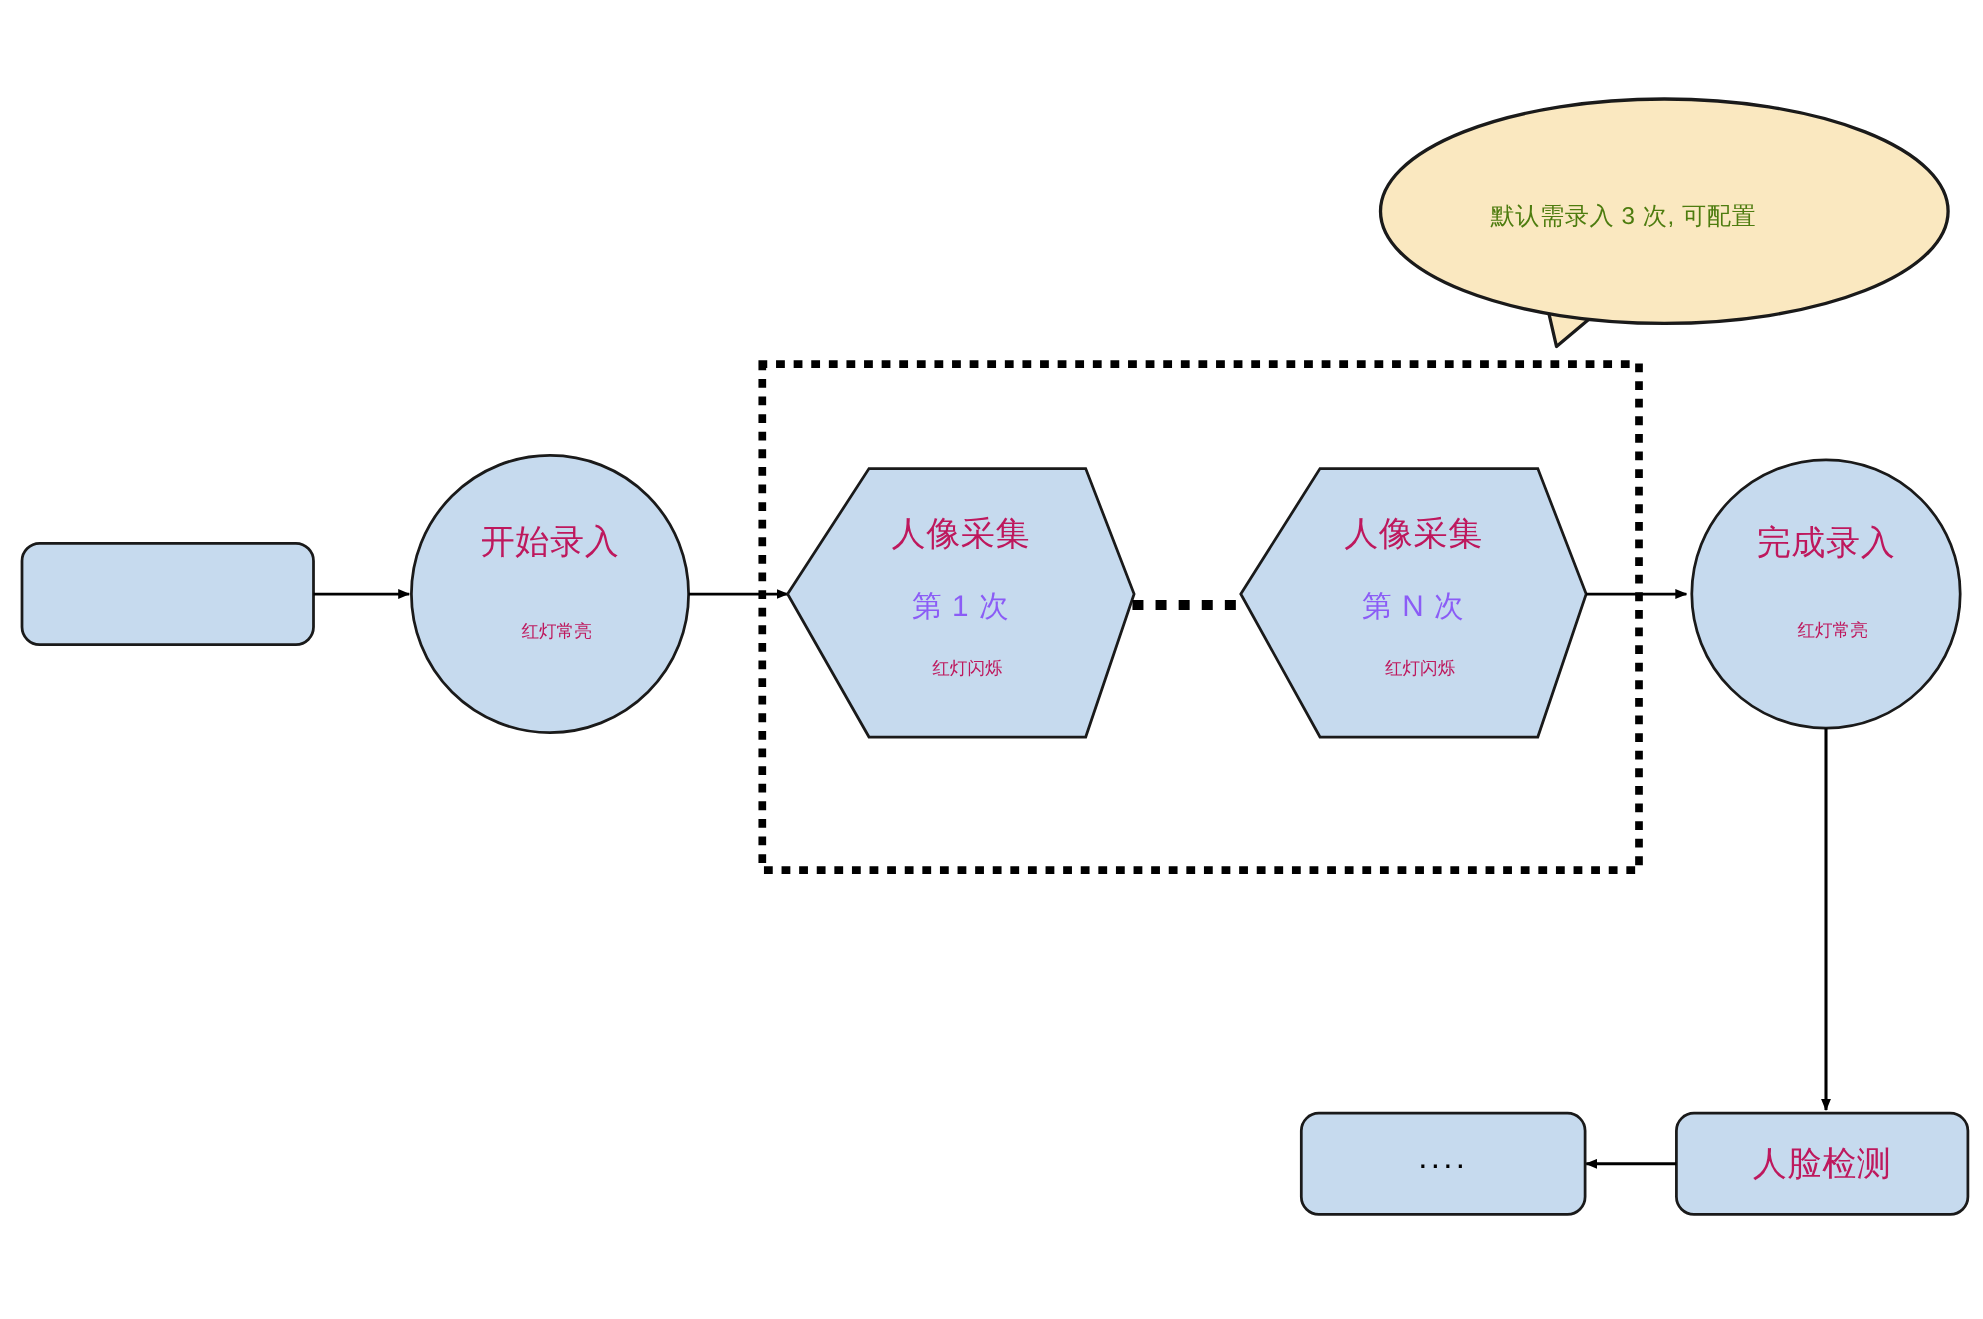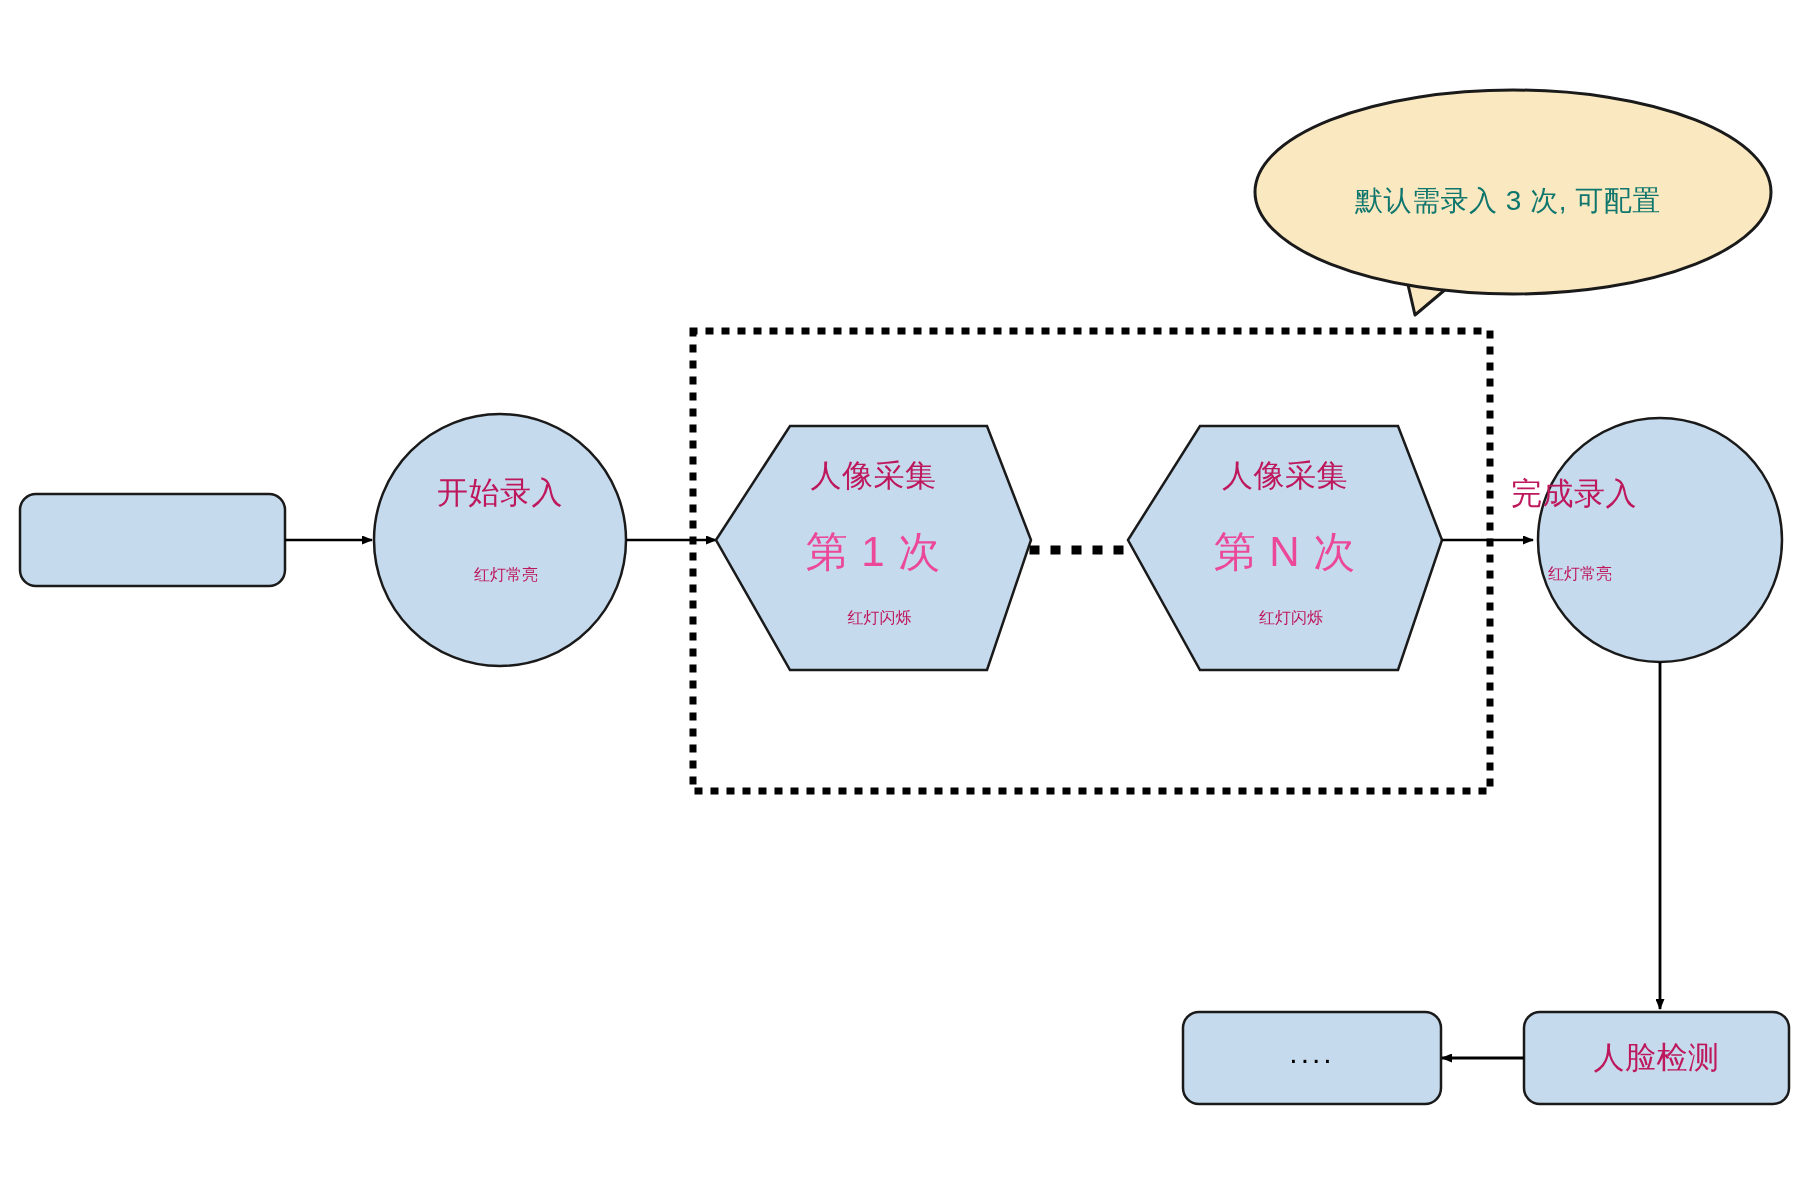--- a/index.html
+++ b/index.html
@@ -35,45 +35,45 @@
     color: #000000;
   }
   .lbl-main {
     font-size: 31px;
     line-height: 1.25;
     letter-spacing: 0.5px;
     white-space: nowrap;
     color: #be185d;
   }
   .lbl-main-2 {
-    font-size: 42px;
+    font-size: 27px;
     line-height: 1.25;
     letter-spacing: 1px;
     white-space: nowrap;
     margin-top: 30px;
-    color: #ec4899;
+    color: #8b5cf6;
   }
   .lbl-sub {
     font-size: 16px;
     line-height: 1.2;
     white-space: nowrap;
     color: #be185d;
     margin-left: 12px;
   }
   .lbl-dots {
     font-size: 30px;
     letter-spacing: 3px;
     color: #000000;
     white-space: nowrap;
   }
   .callout-text {
     position: absolute;
-    font-size: 28px;
+    font-size: 22px;
     letter-spacing: 0.5px;
-    color: #0f766e;
+    color: #4d7c0f;
     white-space: nowrap;
   }
 </style>
 </head>
 <body>
 
 <div id="canvas">
 
   <svg class="layer-svg" viewBox="0 0 1803 1199" xmlns="http://www.w3.org/2000/svg">
     <defs>
@@ -125,21 +125,21 @@
     <span class="lbl-main-2">第 1 次</span>
     <span class="lbl-sub" style="margin-top:30px;">红灯闪烁</span>
   </div>
 
   <div class="node-label" style="left:1128px; top:426px; width:314px; height:244px;">
     <span class="lbl-main" style="margin-top:-12px;">人像采集</span>
     <span class="lbl-main-2">第 N 次</span>
     <span class="lbl-sub" style="margin-top:30px;">红灯闪烁</span>
   </div>
 
-  <div class="node-label" style="left:1452px; top:418px; width:244px; height:244px;">
+  <div class="node-label" style="left:1538px; top:418px; width:244px; height:244px;">
     <span class="lbl-main" style="margin-top:-22px;">完成录入</span>
     <span class="lbl-sub" style="margin-top:50px;">红灯常亮</span>
   </div>
 
   <div class="node-label" style="left:1524px; top:1012px; width:265px; height:92px;">
     <span class="lbl-main">人脸检测</span>
   </div>
 
   <div class="node-label" style="left:1183px; top:1012px; width:258px; height:92px;">
     <span class="lbl-dots" style="margin-top:-10px;">....</span>

